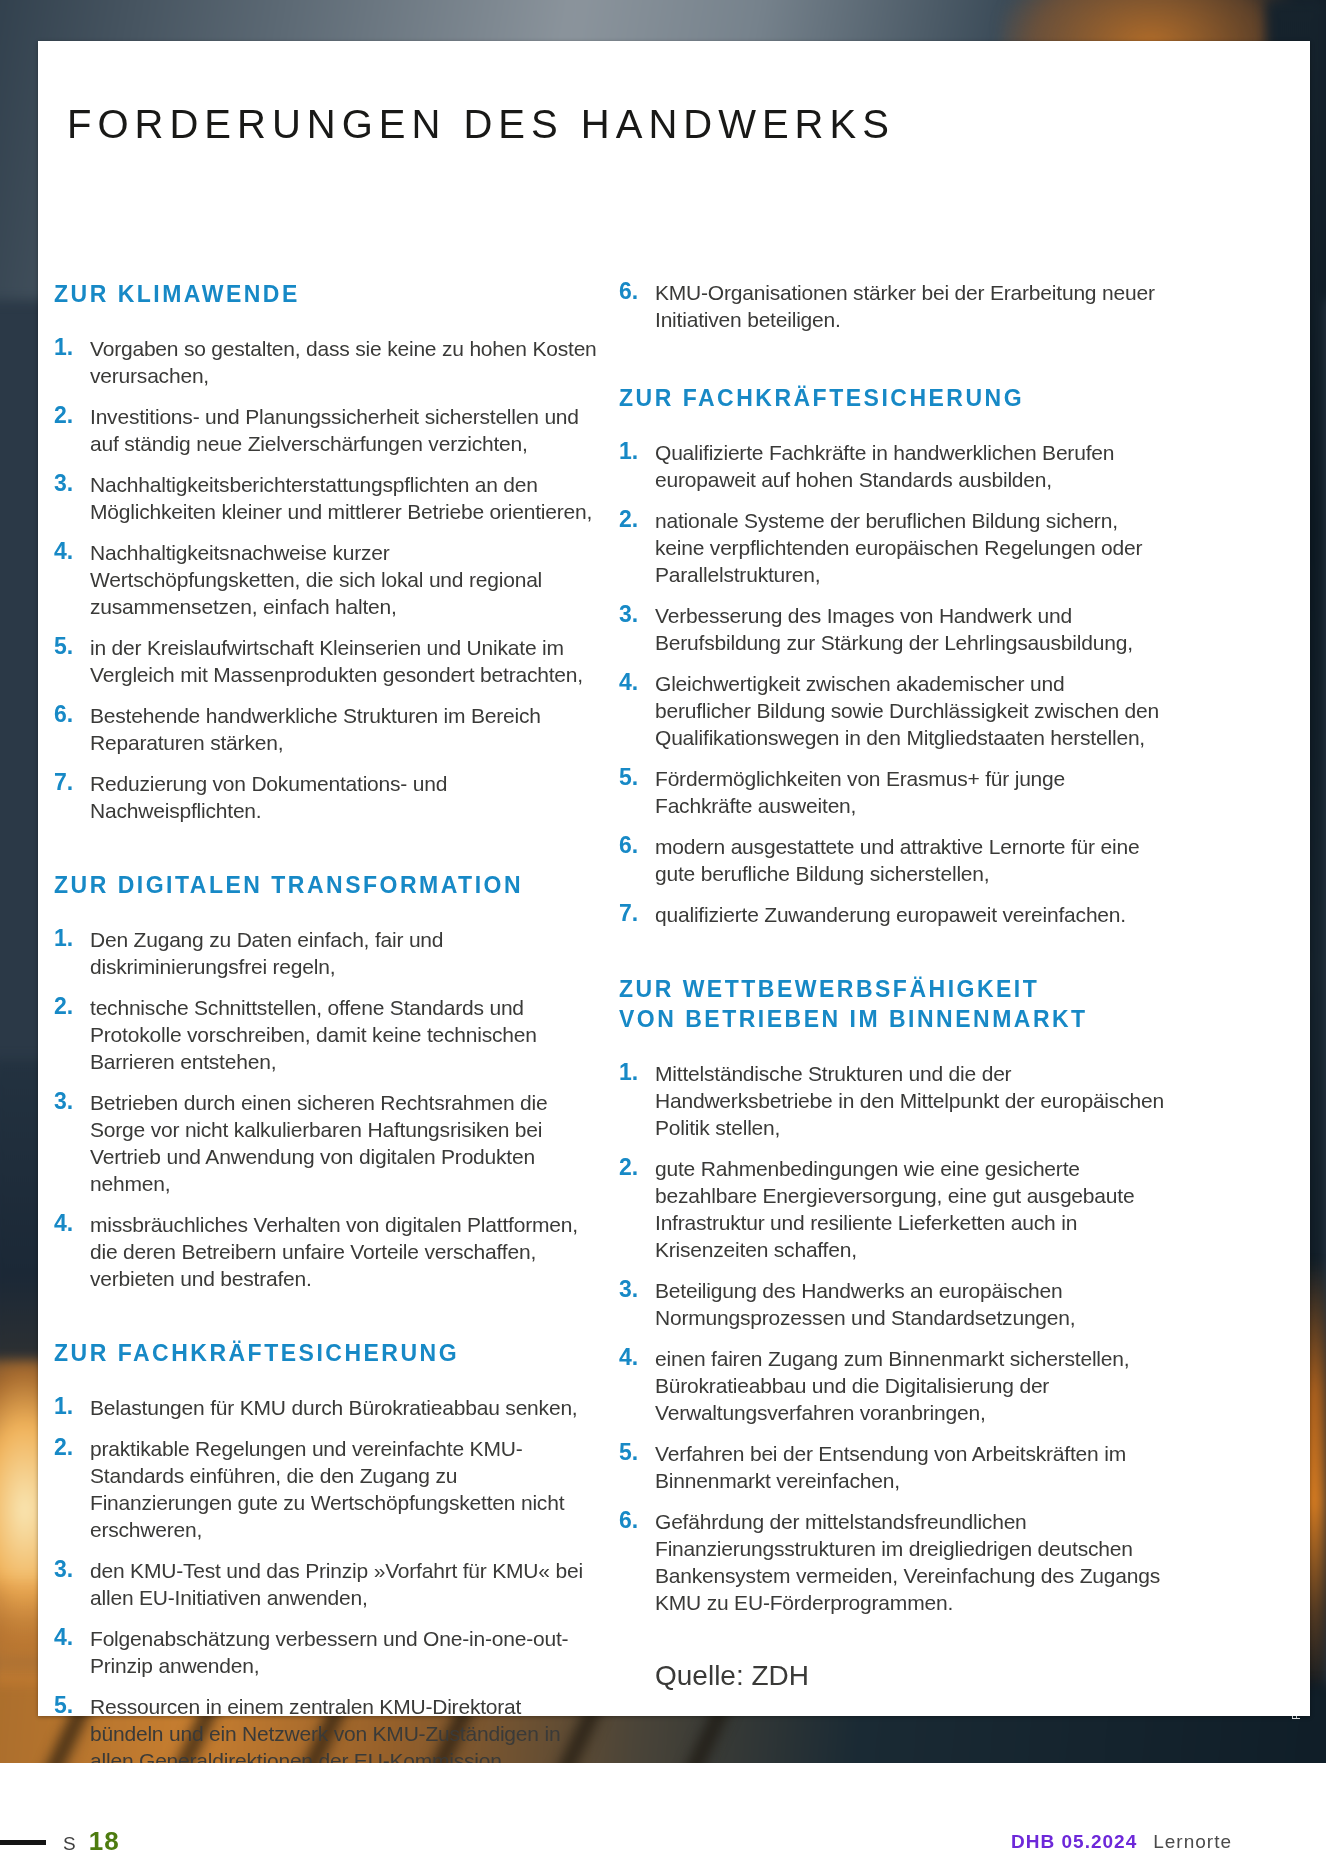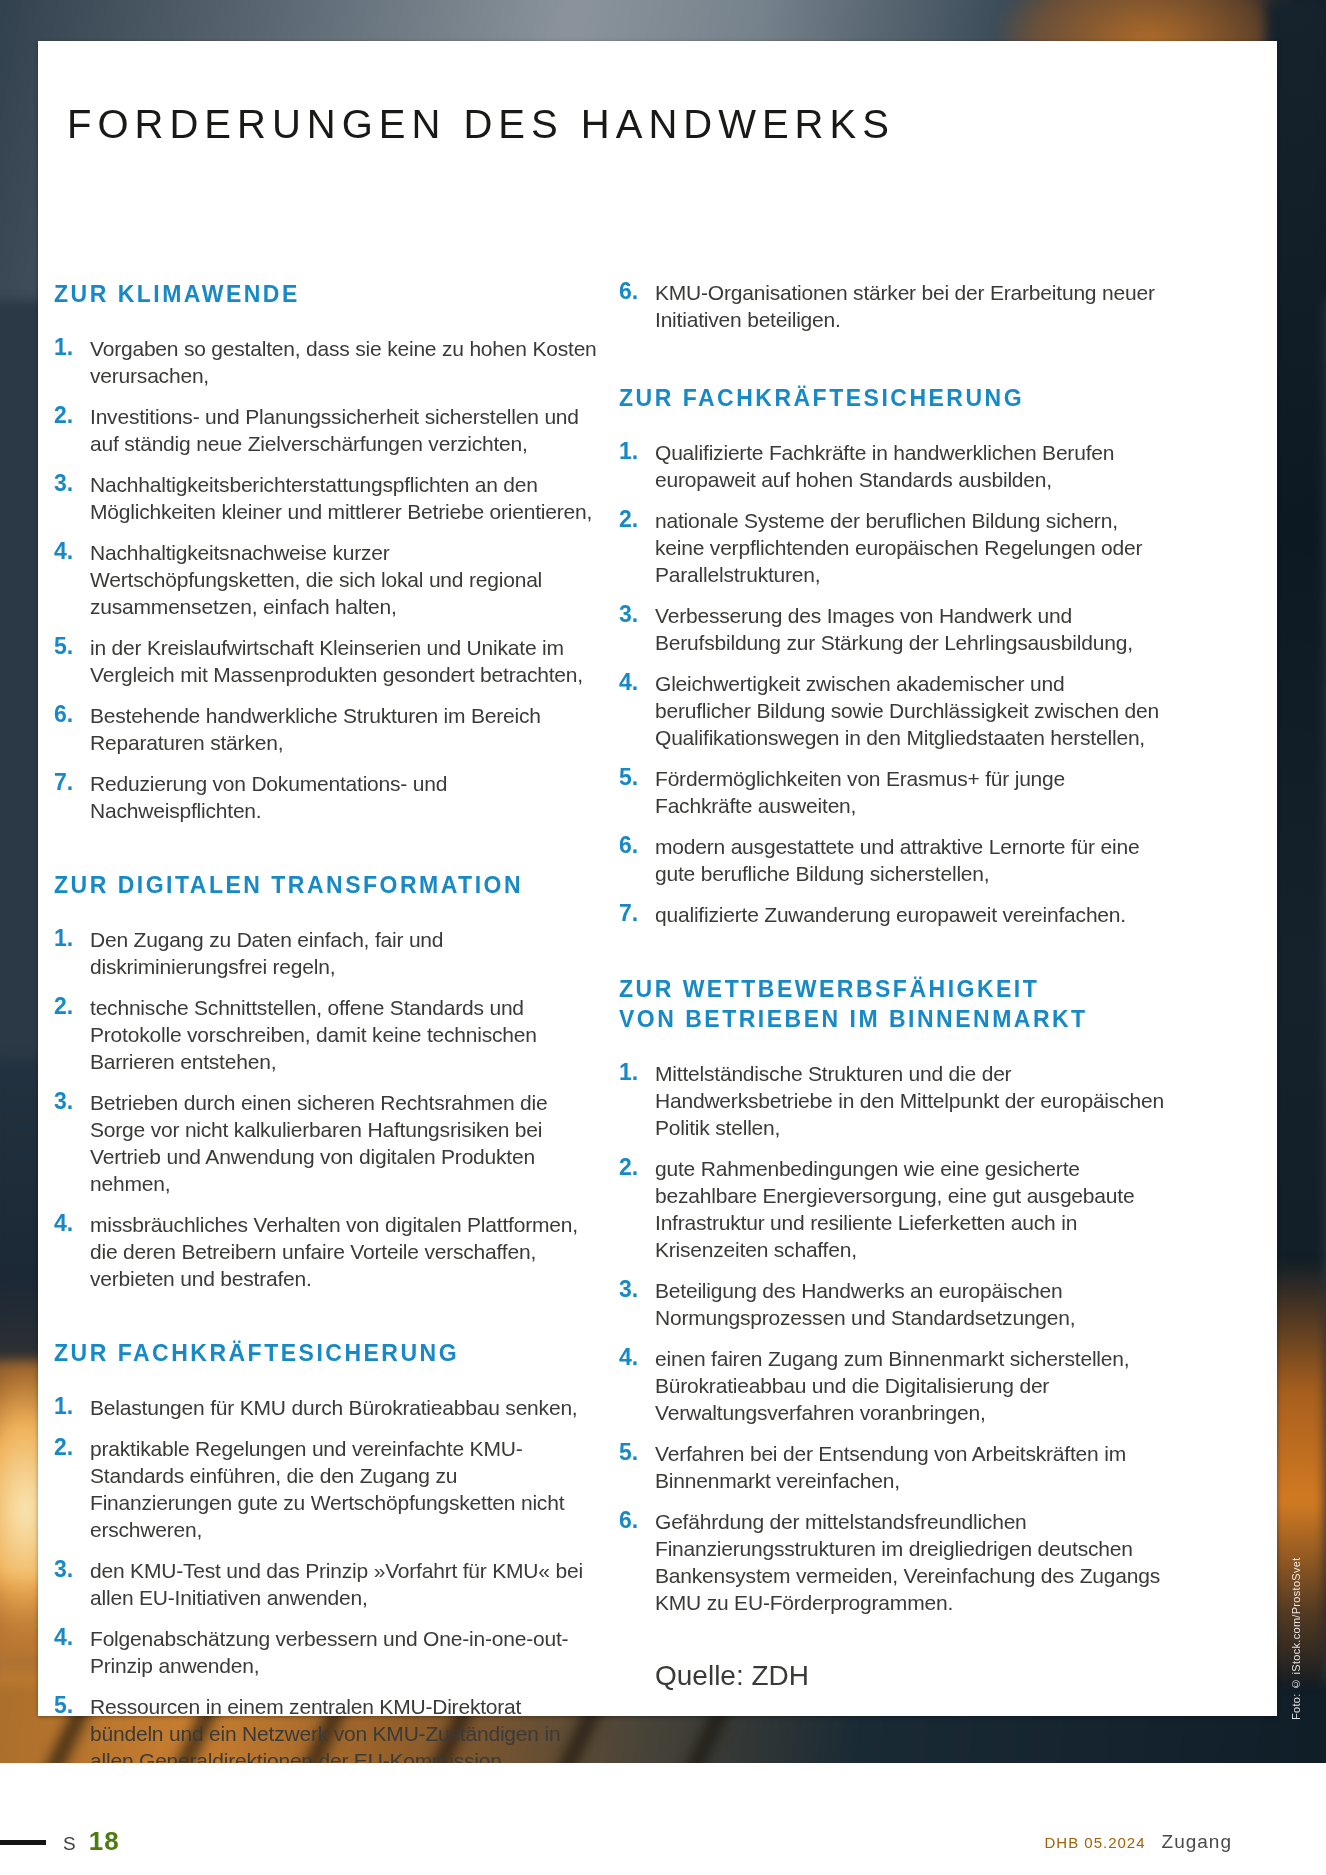--- a/index.html
+++ b/index.html
@@ -26,21 +26,21 @@
   .l-leftorange{left:-10px;top:1580px;width:70px;height:200px;
     background:linear-gradient(180deg,rgba(210,130,50,.2) 0%,#c07a30 50%,#a2622a 100%);}
   .l-rightorange{left:1270px;top:1260px;width:56px;height:440px;
     background:linear-gradient(180deg,rgba(120,70,30,0) 0%,#a85f1e 30%,#d27a22 55%,#543a22 80%,rgba(20,30,40,0) 100%);}
   .l-bottomband{left:-20px;top:1685px;width:1370px;height:100px;
     background:linear-gradient(95deg,#a96d2c 0%,#c77e30 16%,#96602a 30%,#4a4438 48%,#1a2a34 64%,#0f1d27 100%);}
   .l-bottomstripes{left:-20px;top:1685px;width:760px;height:100px;
     background:repeating-linear-gradient(115deg,rgba(20,15,10,0) 0px,rgba(20,15,10,0) 90px,rgba(25,20,12,.85) 102px,rgba(20,15,10,0) 116px);}
   
   .card{position:absolute;left:38px;top:41px;width:1239px;height:1675px;background:#ffffff;
-        box-shadow:0 1px 4px rgba(0,0,0,.35);}
+        box-shadow:0 1px 4px rgba(0,0,0,.35);padding-left:33px;}
   .page-title{position:absolute;left:29px;top:34px;font-size:40px;font-weight:500;letter-spacing:6px;
         color:#191917;white-space:nowrap;}
   .columns{position:absolute;left:16px;top:214px;width:1167px;display:flex;gap:20px;margin-top:24px;}
   .col{width:545px;}
   .sec-heading{color:#1789c6;font-weight:700;font-size:23px;letter-spacing:2.5px;line-height:30px;margin:0 0 26px 0;}
   .sec{margin-top:0;}
   .sec + .sec{margin-top:46px;}
   .item{position:relative;padding-left:36px;margin-bottom:14px;color:#3a3a38;
         font-size:21px;line-height:27px;letter-spacing:-0.2px;}
   .item .num{position:absolute;left:0;top:-1px;color:#1789c6;font-weight:700;font-size:23px;letter-spacing:0;}
@@ -50,21 +50,21 @@
   .photo-credit{position:absolute;right:24px;top:1555px;height:165px;
     writing-mode:vertical-rl;transform:rotate(180deg);
     font-size:11px;color:rgba(255,255,255,.88);letter-spacing:.3px;}
   
   .footer{position:absolute;left:0;top:1763px;width:1326px;height:112px;background:#ffffff;}
   .footer-rule{position:absolute;left:0;top:77px;width:46px;height:5px;background:#141414;}
   .page-num-group{position:absolute;left:63px;top:63px;display:flex;align-items:baseline;gap:12px;}
   .page-prefix{font-size:19px;color:#3f3f3f;letter-spacing:1px;}
   .page-number{font-size:26px;font-weight:700;color:#4d7c0f;letter-spacing:1px;}
   .issue-group{position:absolute;right:94px;top:68px;display:flex;align-items:baseline;gap:16px;}
-  .issue{font-size:15px;font-weight:400;color:#a16207;letter-spacing:1px;}
+  .issue{font-size:19px;font-weight:700;color:#6d28d9;letter-spacing:1px;}
   .issue-section{font-size:19px;color:#4a4a4a;letter-spacing:1px;}
 </style>
 </head>
 <body>
 
 <div class="photo-bg">
   <div class="layer l-topband"></div>
   <div class="layer l-toporange"></div>
   <div class="layer l-rightdark"></div>
   <div class="layer l-leftsteel"></div>
@@ -148,15 +148,15 @@
 <div class="photo-credit">Foto: © iStock.com/ProstoSvet</div>
 
 <div class="footer">
   <div class="footer-rule"></div>
   <div class="page-num-group">
     <span class="page-prefix">S</span>
     <span class="page-number">18</span>
   </div>
   <div class="issue-group">
     <span class="issue">DHB 05.2024</span>
-    <span class="issue-section">Zugang</span>
+    <span class="issue-section">Lernorte</span>
   </div>
 </div>
 
 </body></html>

